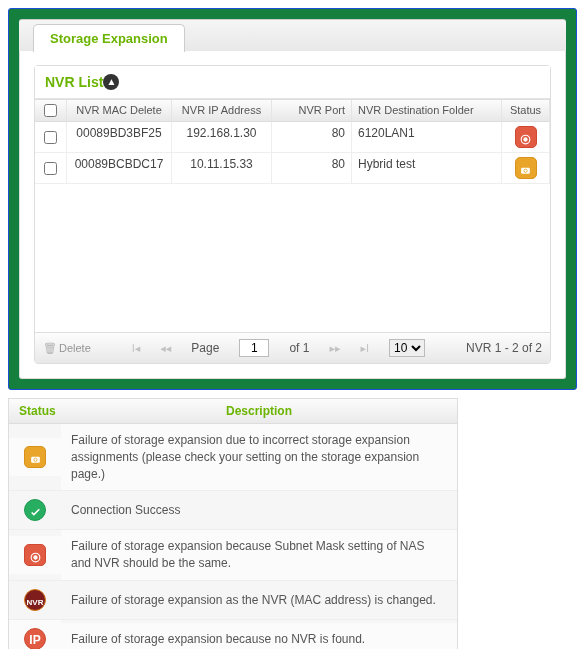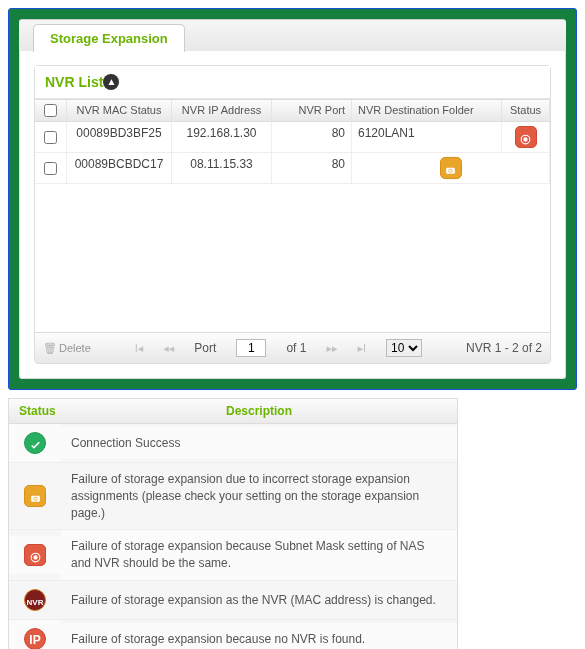--- a/index.html
+++ b/index.html
@@ -71,21 +71,21 @@
       <div class="section-header">
         <span>NVR List</span>
         <span class="collapse-btn">▲</span>
       </div>
 
       <div class="grid">
         <div class="grid-header">
           <div class="cell col-check">
             <input type="checkbox" style="">
           </div>
-          <div class="cell col-mac">NVR MAC Status</div>
+          <div class="cell col-mac">NVR MAC Delete</div>
           <div class="cell col-ip">NVR IP Address</div>
           <div class="cell col-port">NVR Port</div>
           <div class="cell col-folder">NVR Destination Folder</div>
           <div class="cell col-status">Status</div>
         </div>
         <div class="grid-body" id="grid-body">
             <div class="grid-row">
               <div class="cell col-check">
                 <input type="checkbox" style="">
               </div>
@@ -96,66 +96,67 @@
               <div class="cell col-status"><span class="status-badge badge-red"><svg viewBox="0 0 24 24" fill="none" stroke="#fff" stroke-width="2">
                     <circle cx="12" cy="12" r="8"></circle>
                     <circle cx="12" cy="12" r="3" fill="#fff"></circle>
                   </svg></span></div>
             </div>
             <div class="grid-row">
               <div class="cell col-check">
                 <input type="checkbox" style="">
               </div>
               <div class="cell col-mac">00089BCBDC17</div>
-              <div class="cell col-ip">08.11.15.33</div>
+              <div class="cell col-ip">10.11.15.33</div>
               <div class="cell col-port">80</div>
+              <div class="cell col-folder">Hybrid test</div>
               <div class="cell col-status"><span class="status-badge badge-yellow"><svg viewBox="0 0 24 24" fill="#fff">
                     <rect x="4" y="7" width="16" height="11" rx="2"></rect>
                     <circle cx="12" cy="12.5" r="3" fill="none" stroke="#e9a52a" stroke-width="1.5"></circle>
                   </svg></span></div>
             </div>
           </div>
       </div>
 
       <div class="toolbar">
         <span class="tb-btn"><span class="trash-icon"></span><span>Delete</span></span>
         <span class="spacer"></span>
         <span class="tb-btn disabled">I◂</span>
         <span class="tb-btn disabled">◂◂</span>
-        <span>Port</span>
+        <span>Page</span>
         <input class="page-input" value="1" style="">
         <span>of 1</span>
         <span class="tb-btn disabled">▸▸</span>
         <span class="tb-btn disabled">▸I</span>
         <select class="page-select"><option>10</option></select>
         <span class="spacer"></span>
         <span>NVR 1 - 2 of 2</span>
       </div>
     </div>
   </div>
 </div>
 
 <div class="legend">
   <div class="legend-header">
     <div class="lh lh-status">Status</div>
     <div class="lh lh-desc">Description</div>
   </div>
   <div id="legend-body">
       <div class="legend-row">
-        <div class="ls"><span class="status-badge badge-green badge-circle"><svg viewBox="0 0 24 24" width="14" height="14">
-              <path d="M5 12l4 4 10-10" stroke="#fff" stroke-width="3" fill="none"></path>
-            </svg></span></div>
-        <div class="ld">Connection Success</div>
-      </div>
-      <div class="legend-row">
         <div class="ls"><span class="status-badge badge-yellow"><svg viewBox="0 0 24 24" width="13" height="13" fill="#fff">
               <rect x="4" y="7" width="16" height="11" rx="2"></rect>
               <circle cx="12" cy="12.5" r="3" fill="none" stroke="#e9a52a" stroke-width="1.5"></circle>
             </svg></span></div>
         <div class="ld">Failure of storage expansion due to incorrect storage expansion assignments (please check your setting on the storage expansion page.)</div>
+      </div>
+      <div class="legend-row">
+        <div class="ls"><span class="status-badge badge-green badge-circle"><svg viewBox="0 0 24 24" width="14" height="14">
+              <path d="M5 12l4 4 10-10" stroke="#fff" stroke-width="3" fill="none"></path>
+            </svg></span></div>
+        <div class="ld">Connection Success</div>
       </div>
       <div class="legend-row">
         <div class="ls"><span class="status-badge badge-red"><svg viewBox="0 0 24 24" width="13" height="13" fill="none" stroke="#fff" stroke-width="2">
               <circle cx="12" cy="12" r="8"></circle>
               <circle cx="12" cy="12" r="3" fill="#fff"></circle>
             </svg></span></div>
         <div class="ld">Failure of storage expansion because Subnet Mask setting of NAS and NVR should be the same.</div>
       </div>
       <div class="legend-row">
         <div class="ls"><span class="status-badge badge-orange badge-circle"><span style="font-size:8px;font-weight:bold;">NVR</span></span></div>

